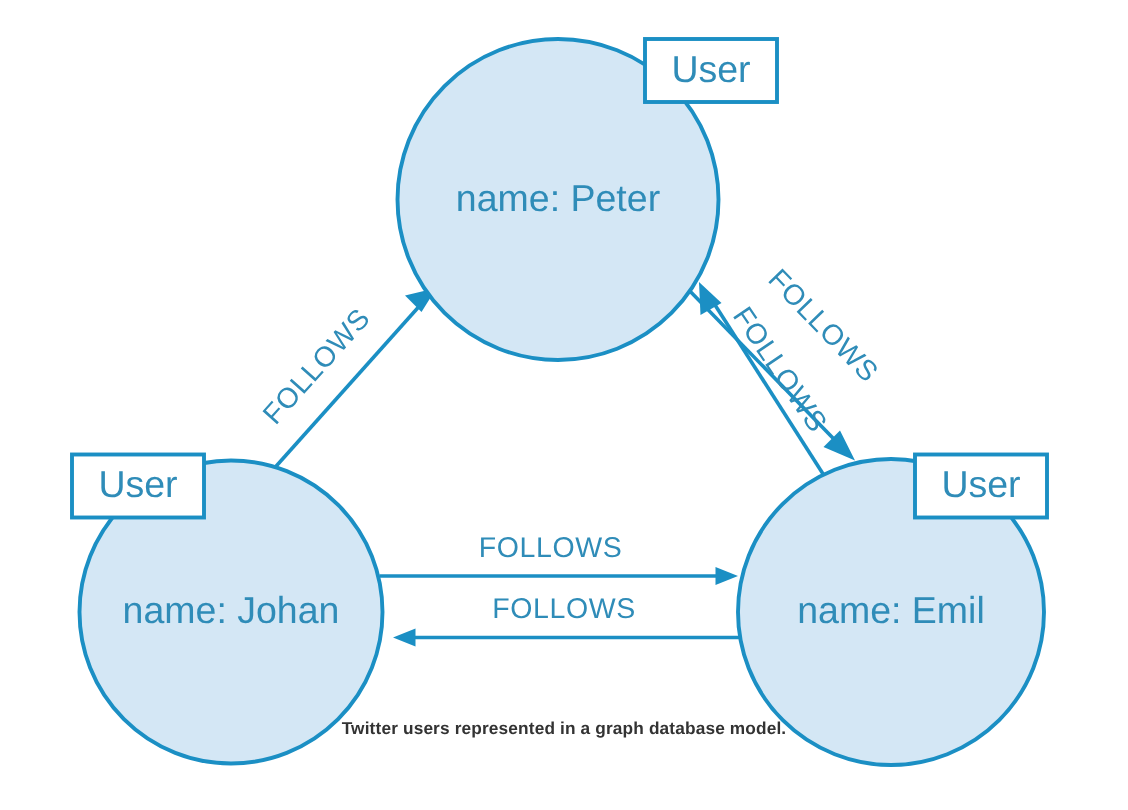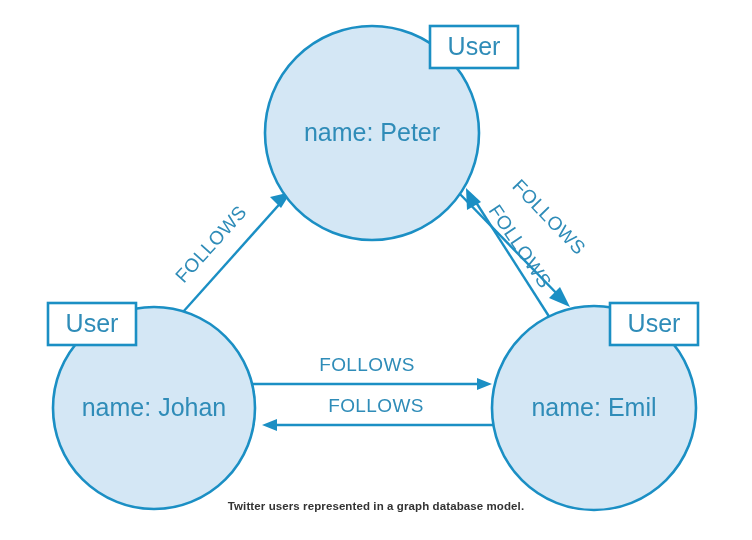--- a/index.html
+++ b/index.html
@@ -66,21 +66,21 @@
     fill: #2f8cb8;
     font-family: "Liberation Sans", sans-serif;
     font-size: 19px;
     letter-spacing: 0.4px;
     text-anchor: middle;
     dominant-baseline: middle;
   }
   .caption {
     position: absolute;
     left: 0;
-    top: 500px;
+    top: 480px;
     width: 752px;
     text-align: center;
     font-family: "Liberation Sans", sans-serif;
     font-size: 11.5px;
     font-weight: bold;
     color: #333333;
     letter-spacing: 0.1px;
   }
 </style>
 </head>

